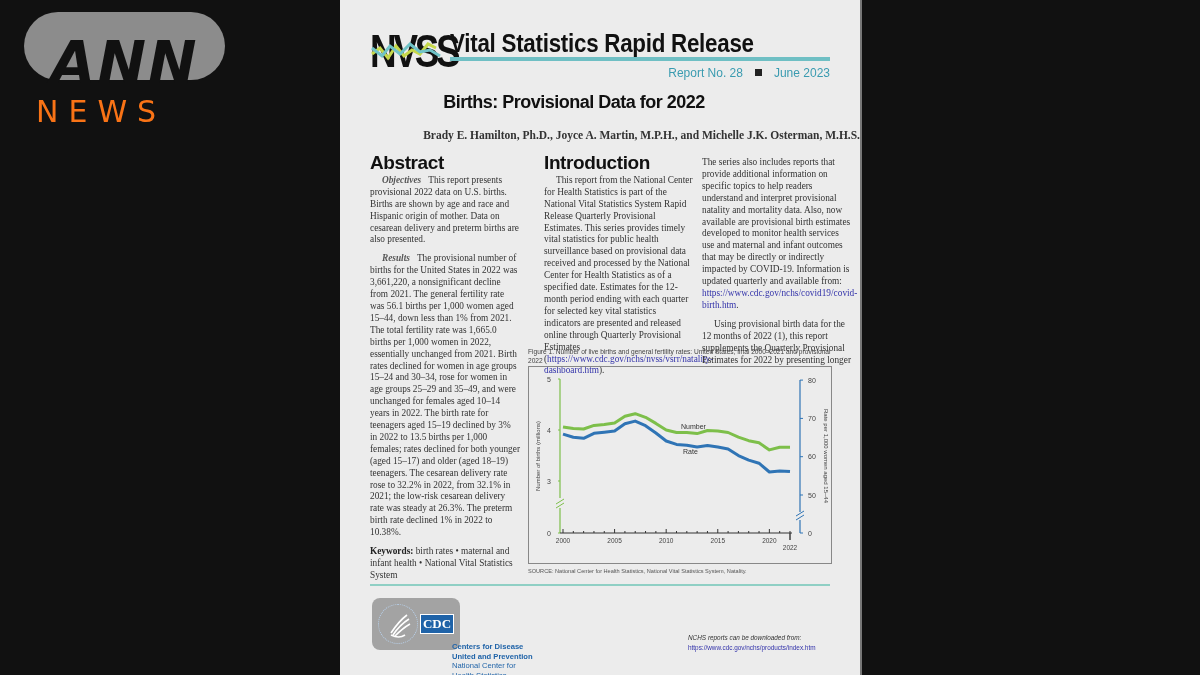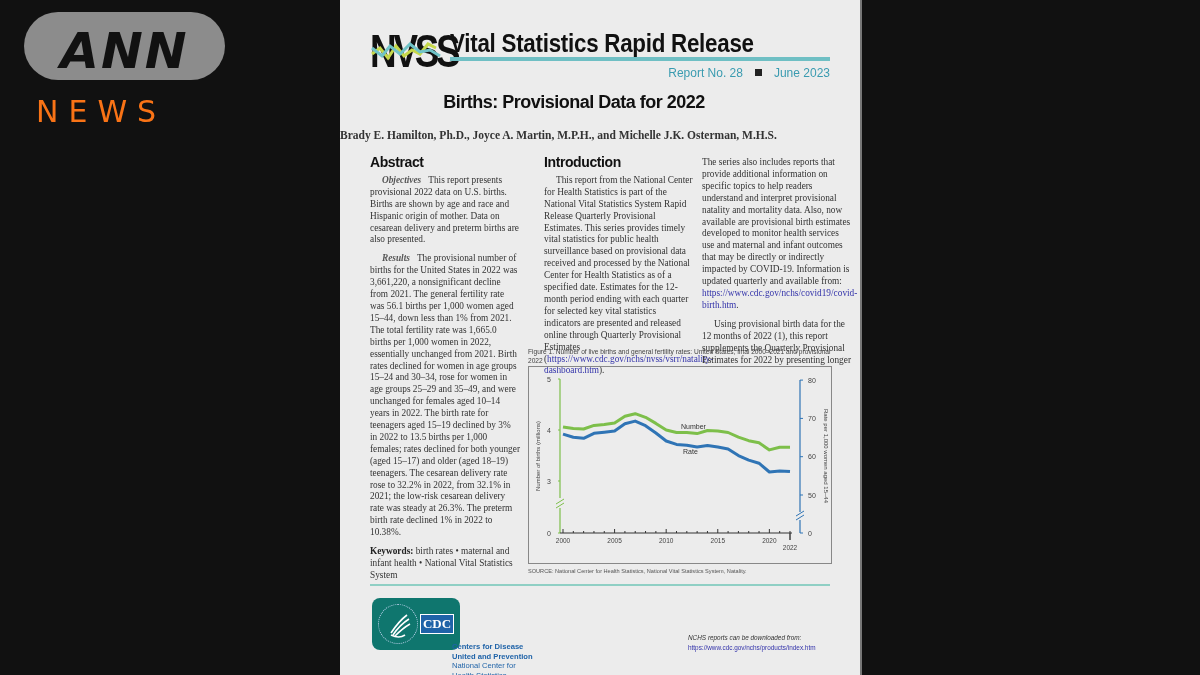--- a/index.html
+++ b/index.html
@@ -2,22 +2,22 @@
 <html><head>
   <meta charset="utf-8">
   <style>
     * { box-sizing: border-box; margin: 0; padding: 0; }
     html, body { width: 1200px; height: 675px; overflow: hidden; background: #111111; }
     body { position: relative; font-family: "Liberation Serif", serif; }
 
     
     .ann-logo { position: absolute; left: 24px; top: 12px; width: 202px; height: 115px; }
     .ann-pill { position: absolute; left: 0; top: 0; width: 201px; height: 68px; border-radius: 34px; background: #8c8c8c; }
-    .ann-pill-text { position: absolute; left: 0; top: 4px; width: 201px; height: 68px; line-height: 70px; text-align: center;
-      font-family: "DejaVu Sans", sans-serif; font-weight: bold; font-style: italic; font-size: 50px; color: #111; letter-spacing: 2px; }
+    .ann-pill-text { position: absolute; left: 0; top: 16px; width: 201px; height: 68px; line-height: 70px; text-align: center;
+      font-family: "DejaVu Sans", sans-serif; font-weight: bold; font-style: italic; font-size: 58px; color: #111; letter-spacing: 2px; }
     .ann-news { position: absolute; left: 12px; top: 80px; font-family: "DejaVu Sans", sans-serif; font-weight: normal;
       font-size: 30px; color: #f97316; letter-spacing: 10px; line-height: 40px; }
 
     
     .page { position: absolute; left: 340px; top: 0; width: 520px; height: 675px; background: #ececec; overflow: hidden; }
     .page-edge { position: absolute; left: 860px; top: 0; width: 2px; height: 675px; background: #777; }
 
     .nvss-logo { position: absolute; left: 30px; top: 24px; width: 72px; height: 58px; }
     .nvss-text { position: absolute; left: 0; top: 0; font-family: "Liberation Sans", sans-serif; font-weight: bold;
       font-size: 46px; line-height: 54px; color: #111; letter-spacing: -4px; transform: scaleX(0.8); transform-origin: left top; }
@@ -25,43 +25,43 @@
 
     .series-title { position: absolute; left: 110px; top: 28px; font-family: "Liberation Sans", sans-serif; font-weight: bold;
       font-size: 26px; color: #111; transform: scaleX(0.86); transform-origin: left top; white-space: nowrap; letter-spacing: -0.3px; }
     .title-rule { position: absolute; left: 110px; top: 57px; width: 380px; height: 4px; background: #6fbfc4; }
     .report-info { position: absolute; right: 30px; top: 66px; font-family: "Liberation Sans", sans-serif; font-weight: normal;
       font-size: 12px; color: #3a9bb0; white-space: nowrap; }
     .report-info .sep { display: inline-block; width: 7px; height: 7px; background: #222; margin: 0 12px 1px 12px; }
 
     .doc-title { position: absolute; left: 0; width: 424px; top: 92px; text-align: center; font-family: "Liberation Sans", sans-serif;
       font-weight: bold; font-size: 18px; color: #111; letter-spacing: -0.5px; padding-left: 44px; }
-    .authors { position: absolute; left: 0; width: 520px; top: 129px; text-align: left; font-size: 11.5px; font-weight: bold; color: #333; }
+    .authors { position: absolute; left: 0; width: 520px; top: 129px; text-align: right; font-size: 11.5px; font-weight: bold; color: #333; }
 
     .col { position: absolute; font-size: 9.3px; line-height: 11.9px; color: #333; }
-    .col-h { font-family: "Liberation Sans", sans-serif; font-weight: bold; font-size: 14px; color: #111; margin-bottom: 6px; letter-spacing: -0.4px; }
+    .col-h { font-family: "Liberation Sans", sans-serif; font-weight: bold; font-size: 19px; color: #111; margin-bottom: 6px; letter-spacing: -0.4px; }
     .col p { text-indent: 12px; margin-bottom: 7px; }
     .col em { font-style: italic; color: #555; font-weight: bold; }
     .link { color: #3333aa; }
     .kw b { font-weight: bold; color: #222; }
 
     .col-abs { left: 30px; top: 157px; width: 150px; }
     .col-intro { left: 204px; top: 157px; width: 150px; }
     .col-right { left: 362px; top: 157px; width: 150px; }
 
     
     .fig-caption { position: absolute; left: 188px; top: 348px; width: 310px; font-family: "Liberation Sans", sans-serif; font-size: 6.6px;
       line-height: 8.6px; color: #444; }
     .fig-frame { position: absolute; left: 188px; top: 366px; width: 304px; height: 198px; border: 1px solid #888; }
     .fig-svg { position: absolute; left: 188px; top: 366px; }
     .fig-source { position: absolute; left: 188px; top: 568px; font-family: "Liberation Sans", sans-serif; font-size: 5.6px; color: #555; }
     .footer-rule { position: absolute; left: 30px; top: 584px; width: 460px; height: 2px; background: #8fcfc4; }
 
     
-    .cdc-badge { position: absolute; left: 32px; top: 598px; width: 88px; height: 52px; background: #0f766e; border-radius: 8px; }
+    .cdc-badge { position: absolute; left: 32px; top: 598px; width: 88px; height: 52px; background: #a3a3a3; border-radius: 8px; }
     .cdc-badge .seal { position: absolute; left: 6px; top: 6px; width: 40px; height: 40px; border-radius: 50%; border: 1px dotted #b8d0ea; }
     .cdc-box { position: absolute; left: 48px; top: 16px; width: 34px; height: 20px; border: 1.5px solid #fff; background: #1f63a8;
       color: #fff; font-family: "Liberation Serif", serif; font-weight: bold; font-size: 13px; line-height: 18px; text-align: center; }
     .cdc-text { position: absolute; left: 112px; top: 605px; font-family: "Liberation Sans", sans-serif; font-size: 7.6px; line-height: 9.6px; color: #1f63a8; margin-top: 37px; }
     .cdc-text b { font-weight: bold; display: block; }
     .dl-text { position: absolute; left: 348px; top: 633px; font-family: "Liberation Sans", sans-serif; font-size: 6.4px; line-height: 10px; color: #333; font-style: italic; }
     .dl-text .link { font-style: normal; }
   </style>
 </head>
 <body>

